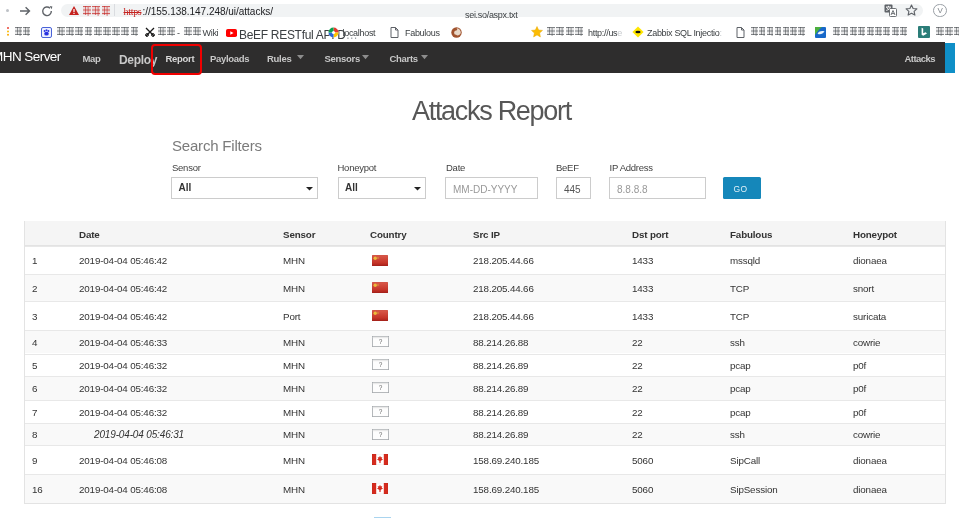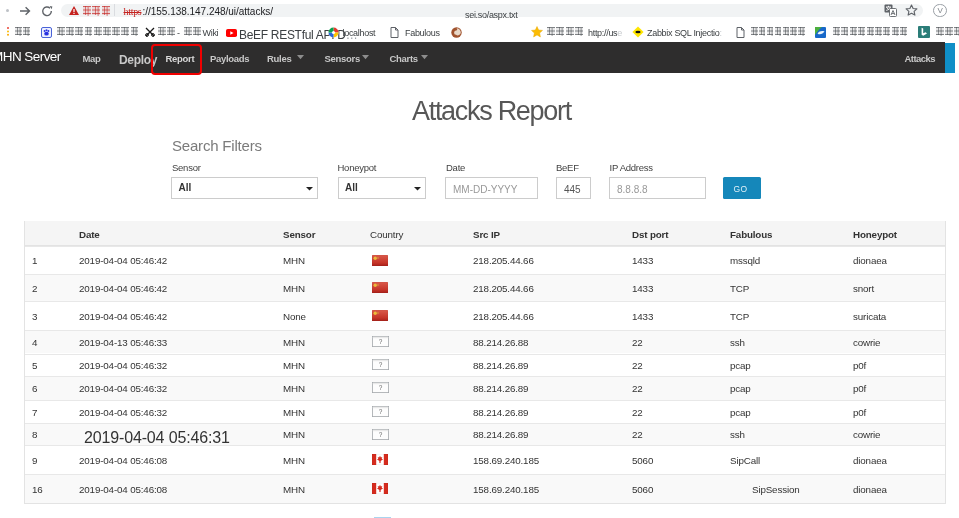--- a/index.html
+++ b/index.html
@@ -225,21 +225,21 @@
 <div class="abs" style="left:564px;top:183.5px;font-size:10px;color:#555;">445</div>
 <div class="abs" style="left:609px;top:177px;width:96.5px;height:22px;background:#fff;border:1px solid #ccc;"></div>
 <div class="abs" style="left:617px;top:183.5px;font-size:10px;color:#999;">8.8.8.8</div>
 <div class="abs" style="left:723px;top:177px;width:38px;height:21.5px;background:#1587ba;border-radius:1.5px;"></div>
 <div class="abs" style="left:733.5px;top:183.5px;font-size:8.5px;color:#dff0f8;letter-spacing:0.3px;">GO</div>
 
 <div style="position:absolute;left:24px;top:220.5px;width:922px;height:282.7px;border:1px solid #e3e3e3;border-bottom:none;background:#fff;"></div>
 <div style="position:absolute;left:25px;top:221px;width:920px;height:25px;background:#f5f5f5;border-bottom:1px solid #e3e3e3;"></div>
 <div style="position:absolute;left:79px;top:228.5px;font-size:9.8px;font-weight:bold;color:#333;letter-spacing:-0.15px;">Date</div>
 <div style="position:absolute;left:283px;top:228.5px;font-size:9.8px;font-weight:bold;color:#333;letter-spacing:-0.15px;">Sensor</div>
-<div style="position:absolute;left:370px;top:228.5px;font-size:9.8px;font-weight:normal;color:#333;letter-spacing:-0.15px;">Country</div>
+<div style="position:absolute;left:370px;top:228.5px;font-size:9.8px;font-weight:bold;color:#333;letter-spacing:-0.15px;">Country</div>
 <div style="position:absolute;left:473px;top:228.5px;font-size:9.8px;font-weight:bold;color:#333;letter-spacing:-0.15px;">Src IP</div>
 <div style="position:absolute;left:632px;top:228.5px;font-size:9.8px;font-weight:bold;color:#333;letter-spacing:-0.15px;">Dst port</div>
 <div style="position:absolute;left:730px;top:228.5px;font-size:9.8px;font-weight:bold;color:#333;letter-spacing:-0.15px;">Fabulous</div>
 <div style="position:absolute;left:853px;top:228.5px;font-size:9.8px;font-weight:bold;color:#333;letter-spacing:-0.15px;">Honeypot</div>
 <div style="position:absolute;left:25px;top:246.0px;width:920px;height:1px;background:#e8e8e8;"></div>
 <div style="position:absolute;left:32px;top:255.1px;font-size:9.8px;color:#333;letter-spacing:-0.15px;">1</div>
 <div style="position:absolute;left:79px;top:255.1px;font-size:9.8px;color:#333;letter-spacing:-0.15px;">2019-04-04 05:46:42</div>
 <div style="position:absolute;left:283px;top:255.1px;font-size:9.8px;color:#333;letter-spacing:-0.15px;">MHN</div>
 <div style="position:absolute;left:372px;top:254.7px;line-height:0;"><svg width="16" height="11" viewBox="0 0 16 11">
       <defs>
@@ -276,42 +276,42 @@
       <circle cx="6" cy="3" r="1.2" fill="#dd9a3a" opacity="0.5"></circle>
       <rect width="16" height="11" rx="0.5" fill="none" stroke="rgba(0,0,0,0.1)" stroke-width="0.6"></rect>
     </svg></div>
 <div style="position:absolute;left:473px;top:282.9px;font-size:9.8px;color:#333;letter-spacing:-0.15px;">218.205.44.66</div>
 <div style="position:absolute;left:632px;top:282.9px;font-size:9.8px;color:#333;letter-spacing:-0.15px;">1433</div>
 <div style="position:absolute;left:730px;top:282.9px;font-size:9.8px;color:#333;letter-spacing:-0.15px;">TCP</div>
 <div style="position:absolute;left:853px;top:282.9px;font-size:9.8px;color:#333;letter-spacing:-0.15px;">snort</div>
 <div style="position:absolute;left:25px;top:301.4px;width:920px;height:1px;background:#e8e8e8;"></div>
 <div style="position:absolute;left:32px;top:310.9px;font-size:9.8px;color:#333;letter-spacing:-0.15px;">3</div>
 <div style="position:absolute;left:79px;top:310.9px;font-size:9.8px;color:#333;letter-spacing:-0.15px;">2019-04-04 05:46:42</div>
-<div style="position:absolute;left:283px;top:310.9px;font-size:9.8px;color:#333;letter-spacing:-0.15px;">None</div>
+<div style="position:absolute;left:283px;top:310.9px;font-size:9.8px;color:#333;letter-spacing:-0.15px;">Port</div>
 <div style="position:absolute;left:372px;top:310.4px;line-height:0;"><svg width="16" height="11" viewBox="0 0 16 11">
       <defs>
         <linearGradient id="cng" x1="0" y1="0" x2="0" y2="1">
           <stop offset="0" stop-color="#da5a4b"></stop>
           <stop offset="0.7" stop-color="#c63529"></stop>
           <stop offset="1" stop-color="#a8201a"></stop>
         </linearGradient>
       </defs>
       <rect width="16" height="11" rx="0.5" fill="url(#cng)"></rect>
       <circle cx="3.2" cy="3.2" r="1.7" fill="#edc13a" opacity="0.95"></circle>
       <circle cx="6" cy="3" r="1.2" fill="#dd9a3a" opacity="0.5"></circle>
       <rect width="16" height="11" rx="0.5" fill="none" stroke="rgba(0,0,0,0.1)" stroke-width="0.6"></rect>
     </svg></div>
 <div style="position:absolute;left:473px;top:310.9px;font-size:9.8px;color:#333;letter-spacing:-0.15px;">218.205.44.66</div>
 <div style="position:absolute;left:632px;top:310.9px;font-size:9.8px;color:#333;letter-spacing:-0.15px;">1433</div>
 <div style="position:absolute;left:730px;top:310.9px;font-size:9.8px;color:#333;letter-spacing:-0.15px;">TCP</div>
 <div style="position:absolute;left:853px;top:310.9px;font-size:9.8px;color:#333;letter-spacing:-0.15px;">suricata</div>
 <div style="position:absolute;left:25px;top:330.4px;width:920px;height:23.1px;background:#f9f9f9;"></div>
 <div style="position:absolute;left:25px;top:330.4px;width:920px;height:1px;background:#e8e8e8;"></div>
 <div style="position:absolute;left:32px;top:336.9px;font-size:9.8px;color:#333;letter-spacing:-0.15px;">4</div>
-<div style="position:absolute;left:79px;top:336.9px;font-size:9.8px;color:#333;letter-spacing:-0.15px;">2019-04-13 05:46:33</div>
+<div style="position:absolute;left:79px;top:336.9px;font-size:9.8px;color:#333;letter-spacing:-0.15px;">2019-04-04 05:46:33</div>
 <div style="position:absolute;left:283px;top:336.9px;font-size:9.8px;color:#333;letter-spacing:-0.15px;">MHN</div>
 <div style="position:absolute;left:372px;top:336.4px;line-height:0;"><svg width="17" height="11" viewBox="0 0 17 11">
       <rect x="0.4" y="0.4" width="16.2" height="10.2" fill="#fdfdfd" stroke="#a3a7ab" stroke-width="0.8"></rect>
       <rect x="0.8" y="0.8" width="15.4" height="1.4" fill="#e9e9e9"></rect>
       <text x="8.5" y="8.4" font-family="Liberation Sans, sans-serif" font-size="6.5" fill="#666" text-anchor="middle">?</text>
     </svg></div>
 <div style="position:absolute;left:473px;top:336.9px;font-size:9.8px;color:#333;letter-spacing:-0.15px;">88.214.26.88</div>
 <div style="position:absolute;left:632px;top:336.9px;font-size:9.8px;color:#333;letter-spacing:-0.15px;">22</div>
 <div style="position:absolute;left:730px;top:336.9px;font-size:9.8px;color:#333;letter-spacing:-0.15px;">ssh</div>
 <div style="position:absolute;left:853px;top:336.9px;font-size:9.8px;color:#333;letter-spacing:-0.15px;">cowrie</div>
@@ -351,21 +351,21 @@
       <rect x="0.8" y="0.8" width="15.4" height="1.4" fill="#e9e9e9"></rect>
       <text x="8.5" y="8.4" font-family="Liberation Sans, sans-serif" font-size="6.5" fill="#666" text-anchor="middle">?</text>
     </svg></div>
 <div style="position:absolute;left:473px;top:406.6px;font-size:9.8px;color:#333;letter-spacing:-0.15px;">88.214.26.89</div>
 <div style="position:absolute;left:632px;top:406.6px;font-size:9.8px;color:#333;letter-spacing:-0.15px;">22</div>
 <div style="position:absolute;left:730px;top:406.6px;font-size:9.8px;color:#333;letter-spacing:-0.15px;">pcap</div>
 <div style="position:absolute;left:853px;top:406.6px;font-size:9.8px;color:#333;letter-spacing:-0.15px;">p0f</div>
 <div style="position:absolute;left:25px;top:423.3px;width:920px;height:21.7px;background:#f9f9f9;"></div>
 <div style="position:absolute;left:25px;top:423.3px;width:920px;height:1px;background:#e8e8e8;"></div>
 <div style="position:absolute;left:32px;top:429.1px;font-size:9.8px;color:#333;letter-spacing:-0.15px;">8</div>
-<div style="position:absolute;left:84px;top:429.1px;font-size:16px;color:#333;letter-spacing:-0.15px;">2019-04-04 05:46:31</div>
+<div style="position:absolute;left:94px;top:429.1px;font-size:10px;color:#333;letter-spacing:-0.15px;font-style:italic;">2019-04-04 05:46:31</div>
 <div style="position:absolute;left:283px;top:429.1px;font-size:9.8px;color:#333;letter-spacing:-0.15px;">MHN</div>
 <div style="position:absolute;left:372px;top:428.6px;line-height:0;"><svg width="17" height="11" viewBox="0 0 17 11">
       <rect x="0.4" y="0.4" width="16.2" height="10.2" fill="#fdfdfd" stroke="#a3a7ab" stroke-width="0.8"></rect>
       <rect x="0.8" y="0.8" width="15.4" height="1.4" fill="#e9e9e9"></rect>
       <text x="8.5" y="8.4" font-family="Liberation Sans, sans-serif" font-size="6.5" fill="#666" text-anchor="middle">?</text>
     </svg></div>
 <div style="position:absolute;left:473px;top:429.1px;font-size:9.8px;color:#333;letter-spacing:-0.15px;">88.214.26.89</div>
 <div style="position:absolute;left:632px;top:429.1px;font-size:9.8px;color:#333;letter-spacing:-0.15px;">22</div>
 <div style="position:absolute;left:730px;top:429.1px;font-size:9.8px;color:#333;letter-spacing:-0.15px;">ssh</div>
 <div style="position:absolute;left:853px;top:429.1px;font-size:9.8px;color:#333;letter-spacing:-0.15px;">cowrie</div>
@@ -391,15 +391,15 @@
 <div style="position:absolute;left:283px;top:483.7px;font-size:9.8px;color:#333;letter-spacing:-0.15px;">MHN</div>
 <div style="position:absolute;left:372px;top:483.2px;line-height:0;"><svg width="16" height="11" viewBox="0 0 16 11">
       <rect width="16" height="11" rx="0.5" fill="#fff"></rect>
       <rect width="4.2" height="11" fill="#d52b1e"></rect>
       <rect x="11.8" width="4.2" height="11" fill="#d52b1e"></rect>
       <path d="M8 1.8 L8.9 3.6 L10.3 3 L9.7 5 L11.2 5.3 L8.6 7 L8.8 9.2 L8 8.4 L7.2 9.2 L7.4 7 L4.8 5.3 L6.3 5 L5.7 3 L7.1 3.6 Z" fill="#d52b1e"></path>
       <rect width="16" height="11" rx="0.5" fill="none" stroke="rgba(0,0,0,0.12)" stroke-width="0.6"></rect>
     </svg></div>
 <div style="position:absolute;left:473px;top:483.7px;font-size:9.8px;color:#333;letter-spacing:-0.15px;">158.69.240.185</div>
 <div style="position:absolute;left:632px;top:483.7px;font-size:9.8px;color:#333;letter-spacing:-0.15px;">5060</div>
-<div style="position:absolute;left:752px;top:483.7px;font-size:9.8px;color:#333;letter-spacing:-0.15px;">SipSession</div>
+<div style="position:absolute;left:730px;top:483.7px;font-size:9.8px;color:#333;letter-spacing:-0.15px;">SipSession</div>
 <div style="position:absolute;left:853px;top:483.7px;font-size:9.8px;color:#333;letter-spacing:-0.15px;">dionaea</div>
 <div style="position:absolute;left:24px;top:503.2px;width:922px;height:1px;background:#e3e3e3;"></div>
 <div style="position:absolute;left:374px;top:517px;width:17px;height:2px;background:#a9d4ef;"></div>
 </body></html>

